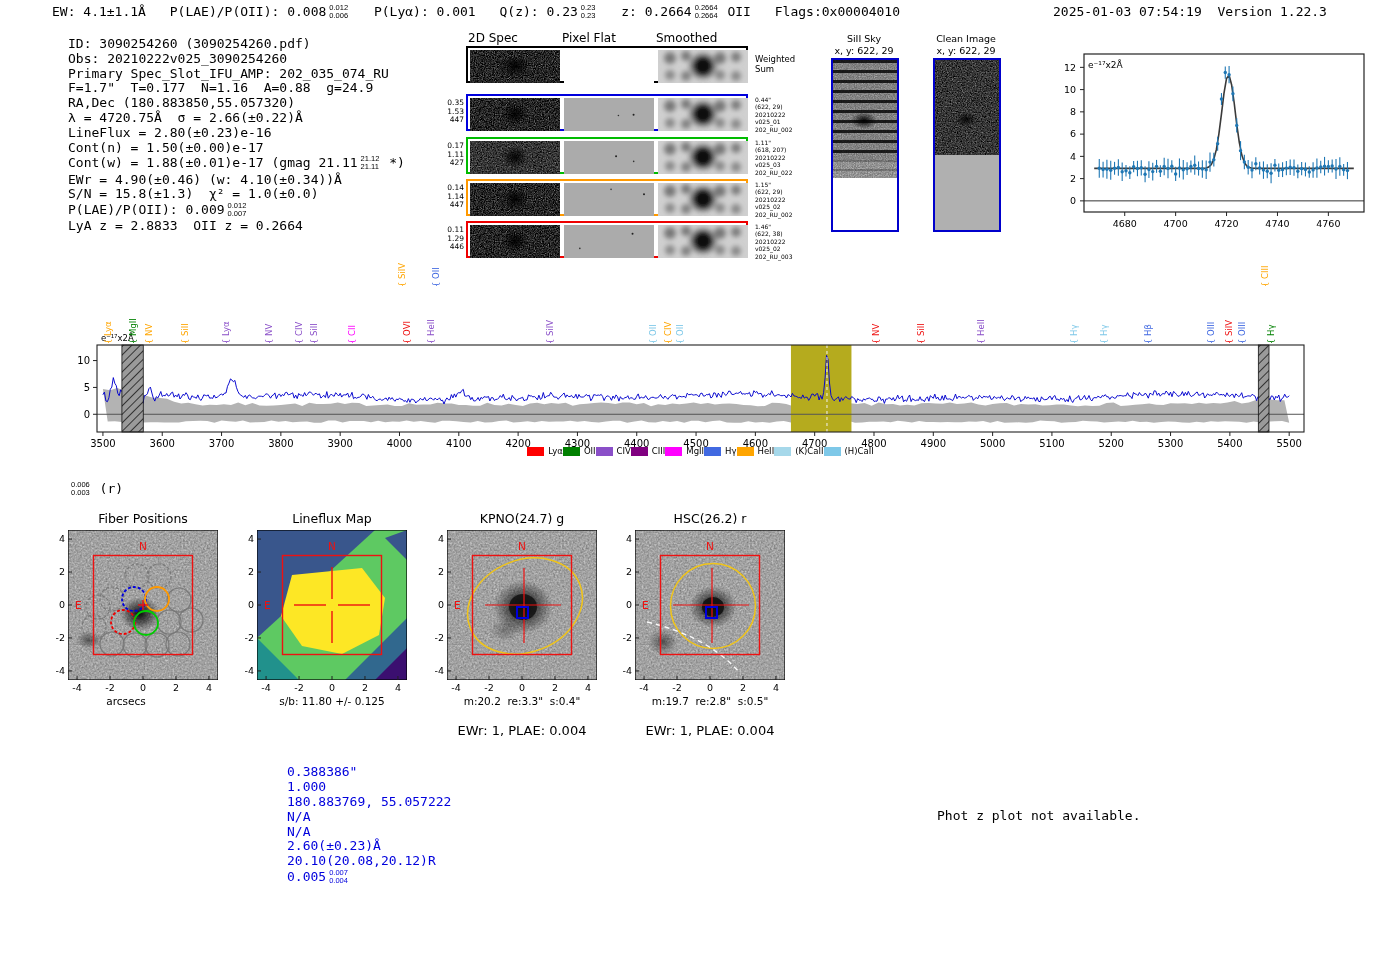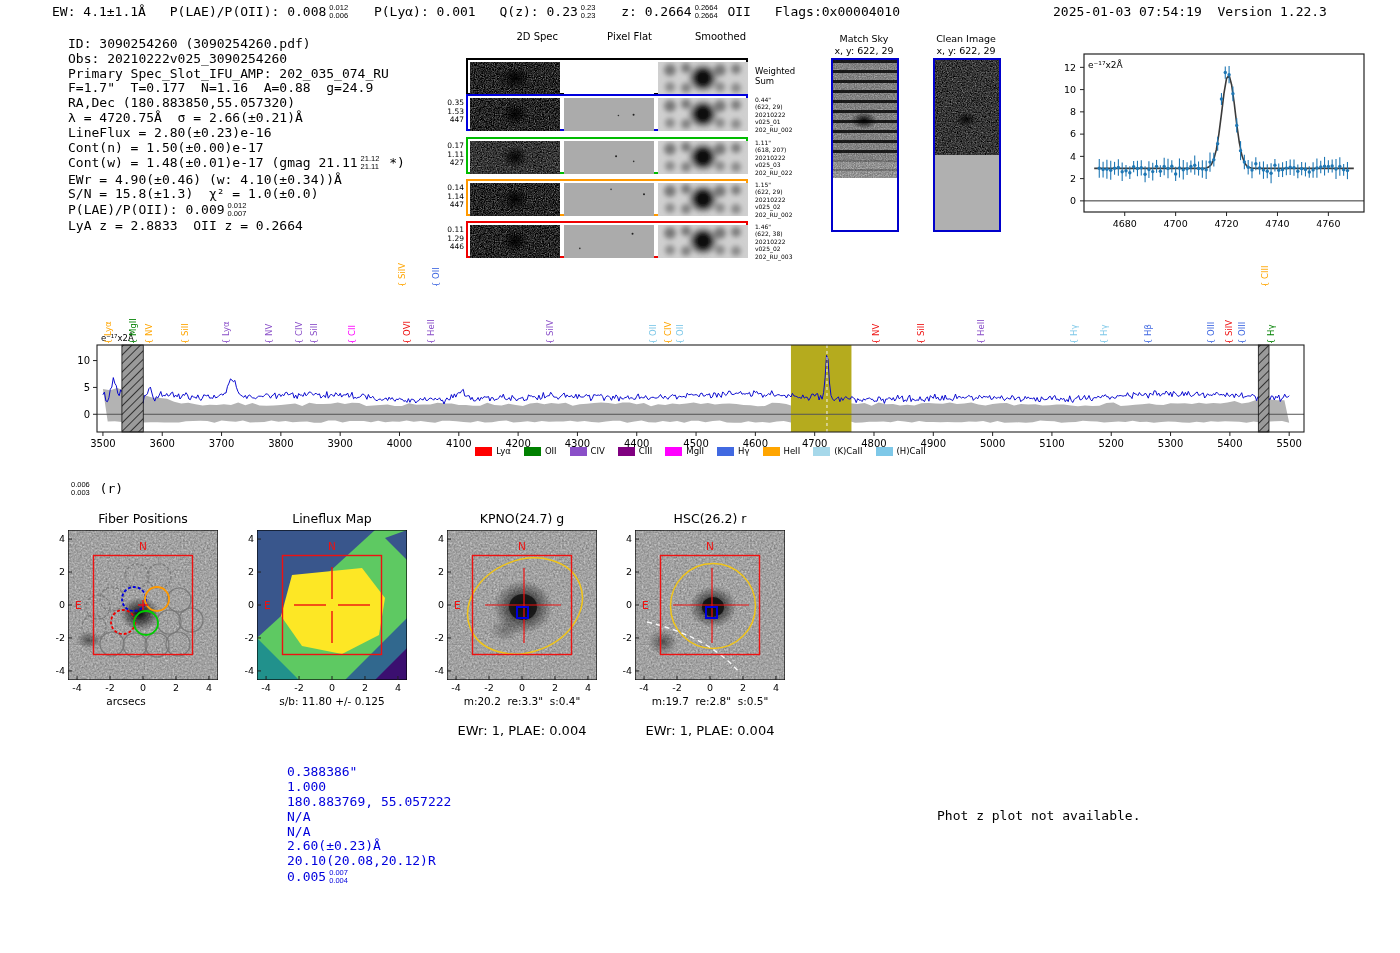--- a/index.html
+++ b/index.html
@@ -12,32 +12,32 @@
   .frac{display:inline-flex;flex-direction:column;font-size:7.5px;line-height:7.6px;
         vertical-align:middle;margin:0 2px 2px 3px;font-family:Liberation Sans, sans-serif;}
   #header-left{left:52px;top:4px;font-size:13px;}
   #header-right{left:1053px;top:4px;font-size:13px;}
   #info-block{left:68px;top:37px;font-size:13px;line-height:14.8px;}
   .strip-row{position:absolute;left:466px;width:282px;height:37px;background:#fff;box-sizing:border-box;}
   .seg{position:absolute;top:2px;width:90px;height:33px;overflow:hidden;background:#fff;}
   .strip-left{position:absolute;left:-26px;width:22px;text-align:right;font-size:7.5px;line-height:8.6px;}
   .strip-right{position:absolute;left:287px;width:62px;font-size:6px;line-height:7.4px;}
   .strip-right.big{font-size:8.5px;line-height:10px;}
-  .strip-header{position:absolute;top:31px;width:90px;text-align:right;font-size:10px;}
+  .strip-header{position:absolute;top:31px;width:90px;text-align:left;font-size:12px;}
   .sky-title{position:absolute;width:110px;text-align:center;font-size:9.5px;}
   .sky-panel{position:absolute;top:58px;width:64px;height:170px;border:2px solid #0000cc;background:#fff;}
   .cut-title{position:absolute;top:511px;width:150px;text-align:center;font-size:12.5px;}
   .cut-xlabel{position:absolute;top:695px;width:190px;text-align:center;font-size:10.5px;white-space:pre;}
   .cut-caption{position:absolute;top:723px;width:190px;text-align:center;font-size:13px;}
   .tick-lbl{position:absolute;font-size:9.5px;width:22px;text-align:center;}
   .tick-lbl.yt{text-align:right;}
   .line-label{position:absolute;font-size:8.5px;line-height:9px;transform:rotate(-90deg);
               transform-origin:0 100%;white-space:pre;}
   #spec-legend{left:97px;top:446px;width:1207px;display:flex;justify-content:center;
-               align-items:center;gap:13px;}
+               align-items:center;}
   .leg-item{display:flex;align-items:center;gap:4px;font-size:8.5px;}
   .leg-swatch{width:17px;height:9px;display:inline-block;}
   #hsc-line{left:68px;top:481px;font-size:13px;}
   #mt-labels{left:68px;top:773px;font-size:13px;line-height:14.9px;}
   #mt-values{left:287px;top:765px;font-size:13px;line-height:14.9px;color:#0000dd;}
   .mrow{height:14.9px;white-space:pre;}
   #photz-note{left:937px;top:808px;font-size:13px;}
   #main-unit{left:101px;top:333px;font-size:8.5px;}
   .sky-stripes{position:absolute;left:0;top:0;right:0;height:100px;
     background:repeating-linear-gradient(180deg,#2e2e2e 0 3px,#dedede 3px 10px);}
@@ -100,35 +100,35 @@
     <span class="hitem"><span>Flags:</span><span>0x00004010</span></span>
   </div>
   <div id="header-right" class="abs mono pre"><span>2025-01-03 07:54:19</span>  <span>Version 1.22.3</span></div>
 
   <div id="info-block" class="abs mono">
     <div class="pre">ID: 3090254260 (3090254260.pdf)</div>
     <div class="pre">Obs: 20210222v025_3090254260</div>
     <div class="pre">Primary Spec_Slot_IFU_AMP: 202_035_074_RU</div>
     <div class="pre">F=1.7"  T=0.177  N=1.16  A=0.88  g=24.9</div>
     <div class="pre">RA,Dec (180.883850,55.057320)</div>
-    <div class="pre">λ = 4720.75Å  σ = 2.66(±0.21)Å</div>
+    <div class="pre">λ = 4720.75Å  σ = 2.66(±0.22)Å</div>
     <div class="pre">LineFlux = 2.80(±0.23)e-16</div>
     <div class="pre">Cont(n) = 1.50(±0.00)e-17</div>
-    <div class="pre"><span>Cont(w) = 1.48(±0.01)e-17 (gmag 21.11</span><span class="frac"><span>21.12</span><span>21.11</span></span><span> *)</span></div>
+    <div class="pre"><span>Cont(w) = 1.88(±0.01)e-17 (gmag 21.11</span><span class="frac"><span>21.12</span><span>21.11</span></span><span> *)</span></div>
     <div class="pre">EWr = 4.90(±0.46) (w: 4.10(±0.34))Å</div>
     <div class="pre">S/N = 15.8(±1.3)  χ² = 1.0(±0.0)</div>
     <div class="pre"><span>P(LAE)/P(OII): 0.009</span><span class="frac"><span>0.012</span><span>0.007</span></span></div>
     <div class="pre">LyA z = 2.8833  OII z = 0.2664</div>
   </div>
 
   <div class="strip-header abs" style="left:468px">2D Spec</div>
   <div class="strip-header abs" style="left:562px">Pixel Flat</div>
   <div class="strip-header abs" style="left:656px">Smoothed</div>
   <div id="strip-rows">
-      <div class="strip-row" style="top: 58px; border: 2px solid rgb(0, 0, 0); text-decoration: underline;">
+      <div class="strip-row" style="top: 46px; border: 2px solid rgb(0, 0, 0); text-decoration: underline;">
         <div class="seg" style="left: 2px;"><svg viewBox="0 0 90 33" preserveAspectRatio="none" width="90" height="33">
             <rect width="90" height="33" fill="#d5d5d5"></rect>
             <rect width="90" height="33" filter="url(#fN0)"></rect>
             <ellipse cx="45" cy="16" rx="15" ry="11" fill="url(#gBlob)"></ellipse>
           </svg></div>
         <div class="seg" style="left: 96px;"><svg viewBox="0 0 90 33" preserveAspectRatio="none" width="90" height="33">
             <rect width="90" height="33" fill="#ffffff"></rect>
           </svg></div>
         <div class="seg" style="left: 190px;"><svg viewBox="0 0 90 33" preserveAspectRatio="none" width="90" height="33">
             <rect width="90" height="33" fill="#d0d0d0"></rect>
@@ -301,21 +301,21 @@
         <div class="strip-right" style="top: 0px;">
           <div>1.46"</div>
           <div>(622, 38)</div>
           <div>20210222</div>
           <div>v025_02</div>
           <div>202_RU_003</div>
         </div>
       </div>
     </div>
 
-  <div class="sky-title abs" style="left:809px;top:33px">Match Sky</div>
+  <div class="sky-title abs" style="left:809px;top:33px">SiII Sky</div>
   <div class="sky-title abs" style="left:809px;top:45px">x, y: 622, 29</div>
   <div class="sky-panel abs" style="left:831px">
     <div class="sky-stripes"></div>
     <div class="sky-stripes-fade"></div>
     <div class="sky-blob"></div>
     <svg style="position:absolute;left:0;top:0;width:64px;height:118px;opacity:.5">
         <rect width="64" height="118" filter="url(#fN1)"></rect>
       </svg>
   </div>
   <div class="sky-title abs" style="left:911px;top:33px">Clean Image</div>

